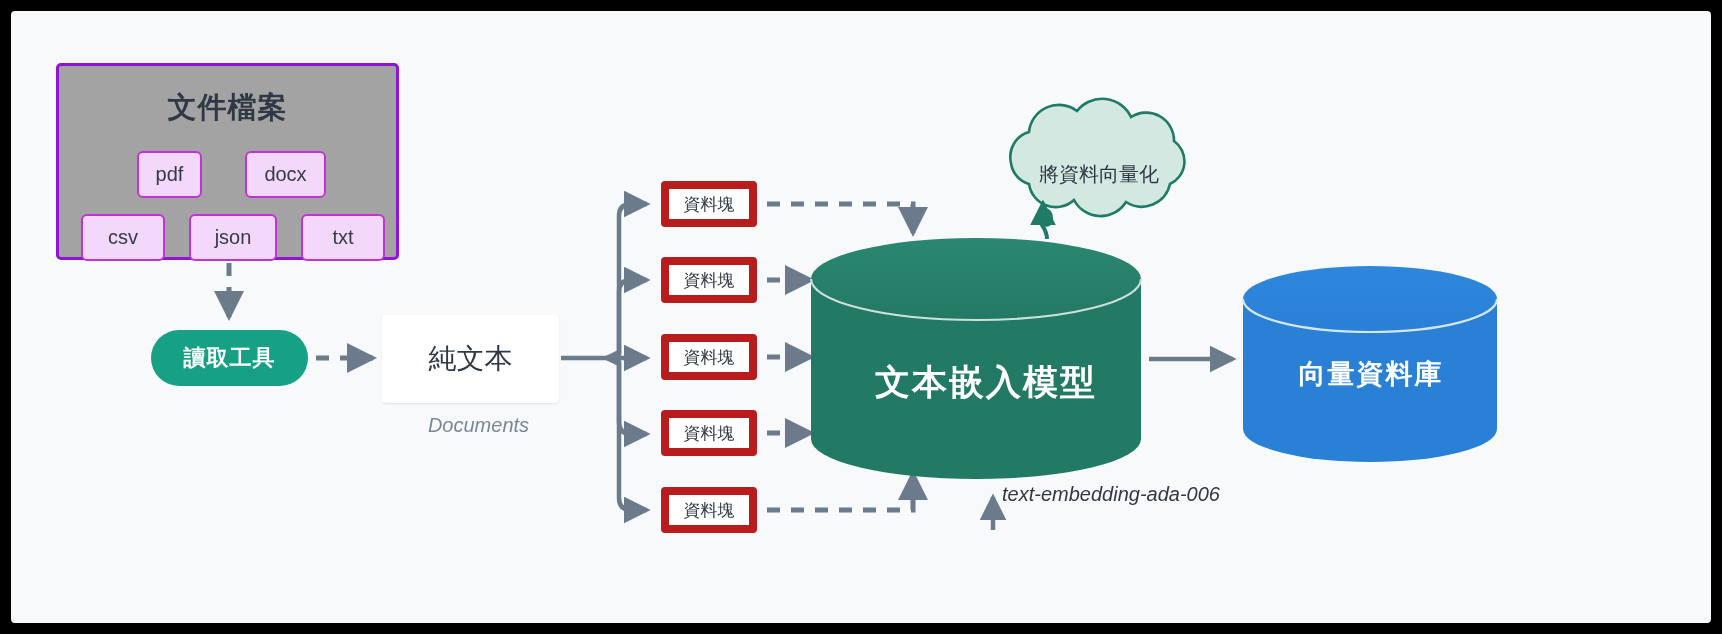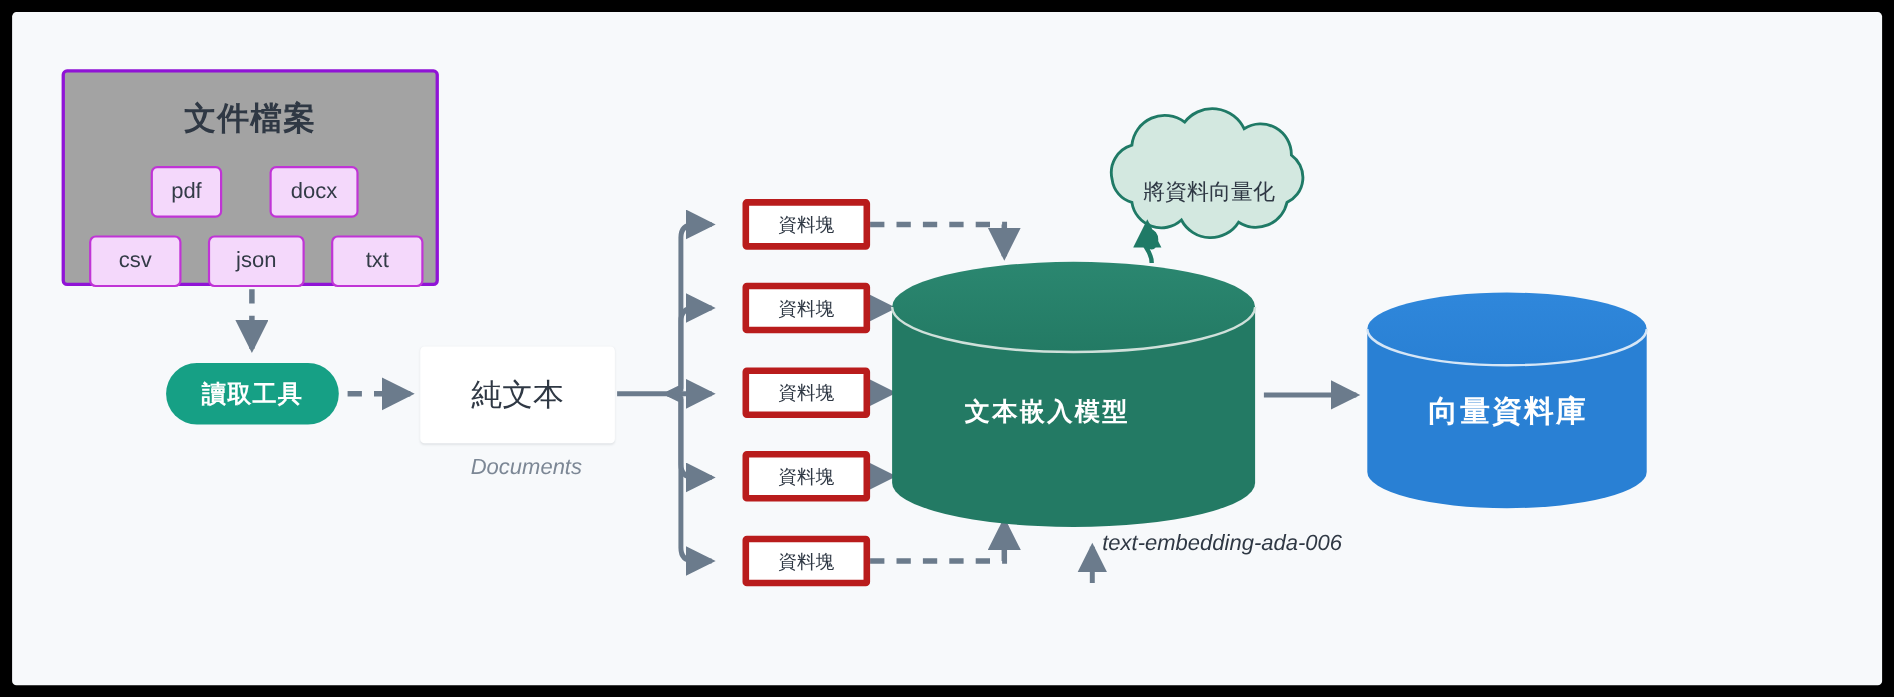--- a/index.html
+++ b/index.html
@@ -97,46 +97,46 @@
     width: 177px;
     text-align: center;
     font-size: 20px;
     font-style: italic;
     color: #7c8795;
   }
 
   
   .chunk {
     position: absolute;
-    left: 664px;
-    width: 116px; height: 46px;
+    left: 650px;
+    width: 96px; height: 46px;
     background: #ffffff;
-    border: 6px solid #b91c1c;
+    border: 8px solid #b91c1c;
     border-radius: 4px;
     display: flex; align-items: center; justify-content: center;
     font-size: 17px;
     color: #2f3844;
   }
   #chunk-0 { top: 170px; }
   #chunk-1 { top: 246px; }
   #chunk-2 { top: 323px; }
   #chunk-3 { top: 399px; }
   #chunk-4 { top: 476px; }
 
   
   .cyl-label {
     position: absolute;
     text-align: center;
     color: #ffffff;
     font-weight: 700;
     letter-spacing: 2px;
   }
   #embed-label {
-    left: 776px; top: 348px; width: 330px;
-    font-size: 23px;
+    left: 810px; top: 348px; width: 330px;
+    font-size: 35px;
   }
   #embed-caption {
     position: absolute;
     left: 935px; top: 472px; width: 330px;
     text-align: center;
     font-size: 20px;
     font-style: italic;
     color: #2f3844;
   }
   #vdb-label {

